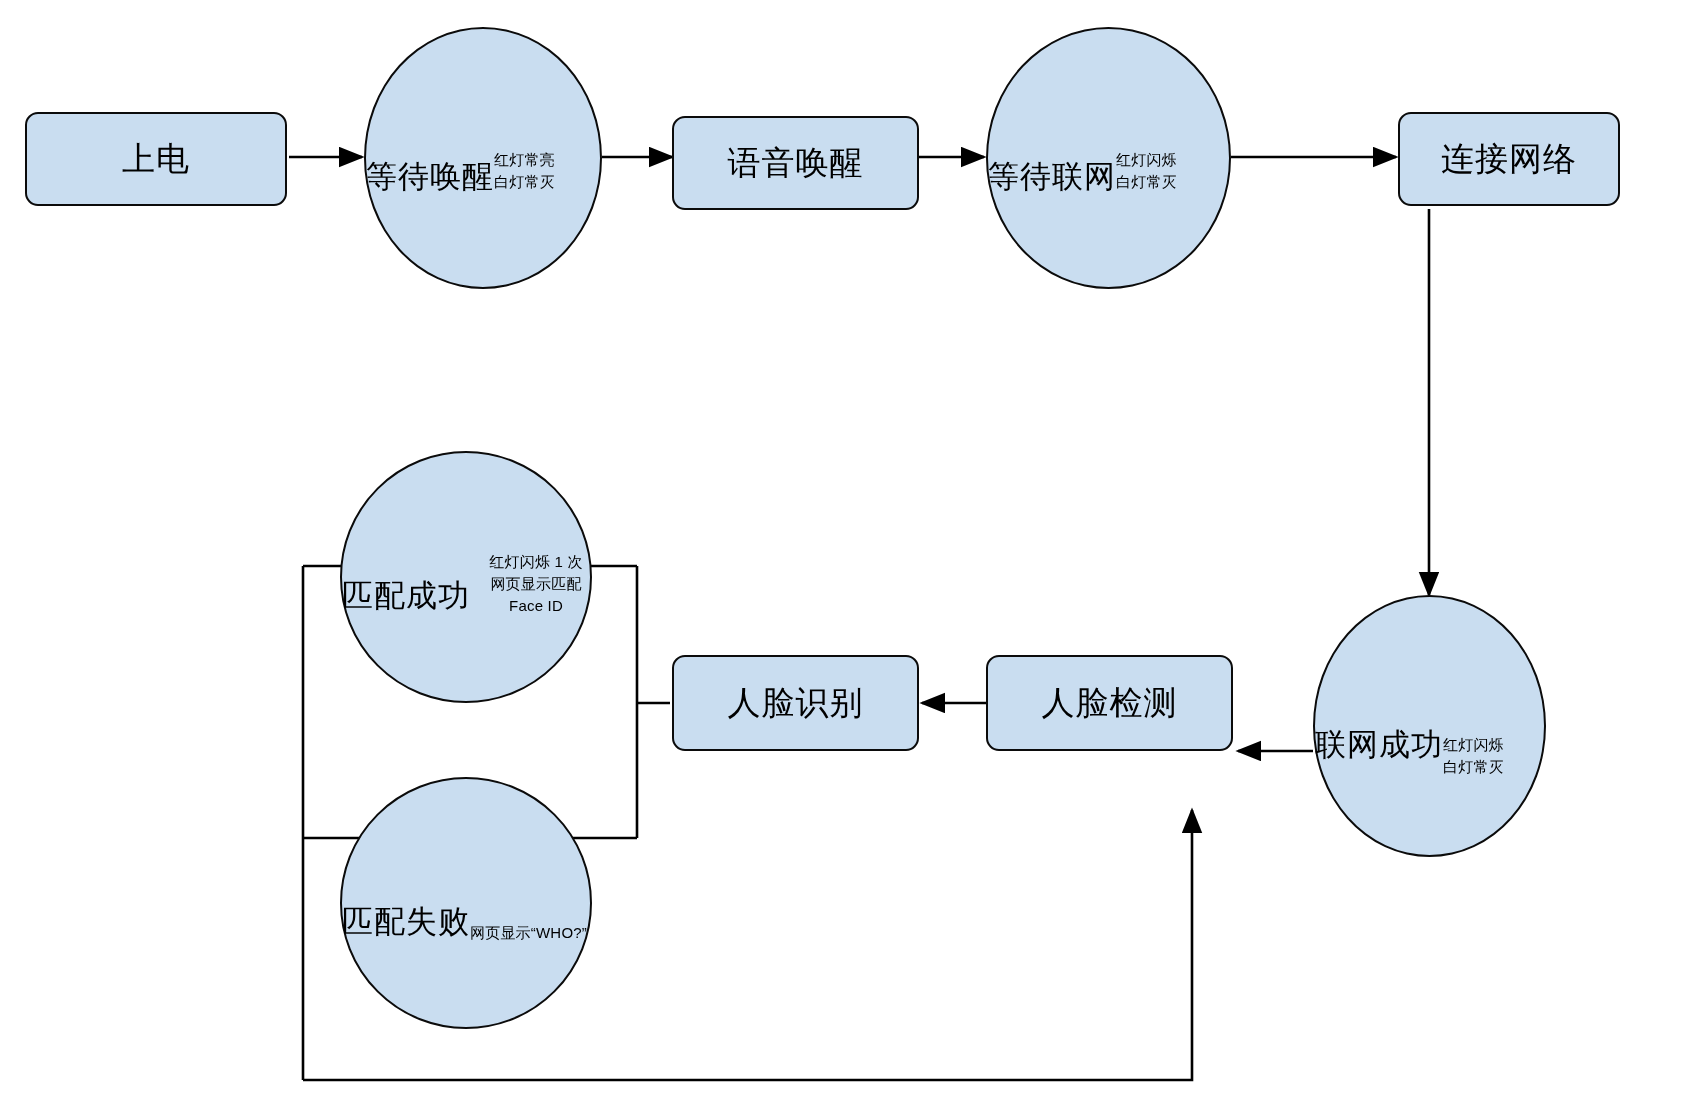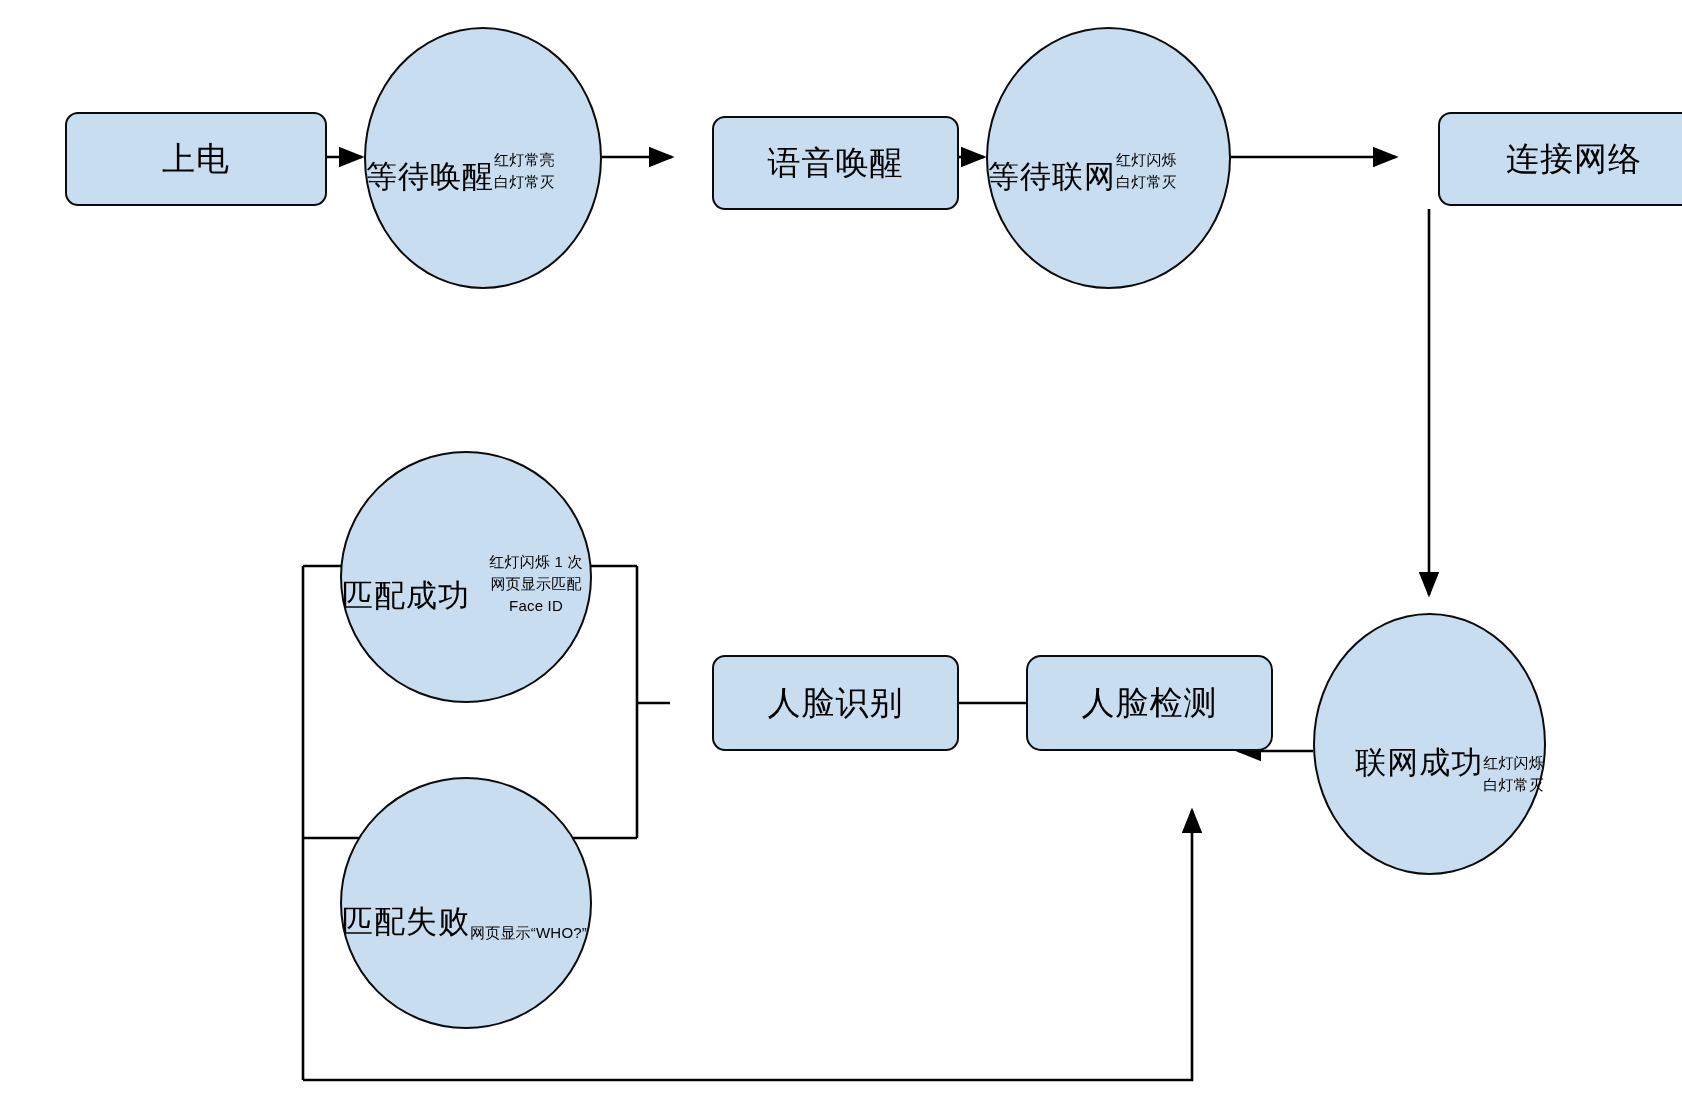--- a/index.html
+++ b/index.html
@@ -27,21 +27,20 @@
     background:#c9ddf0;
     border:2.2px solid #0b0b0b;
     display:flex;
     flex-direction:row;
     align-items:center;
     justify-content:center;
     text-align:center;
   }
   .node.proc{
     border-radius:13px;
-    margin-left:40px;
   }
   .node.state{
     border-radius:50%;
     justify-content:flex-start;
   }
   .node-title{
     font-size:32px;
     line-height:1.1;
     letter-spacing:1px;
     white-space:nowrap;
@@ -109,31 +108,31 @@
   <div class="node proc" style="left:672px;top:116px;width:247px;height:94px;">
     <div class="node-title">语音唤醒</div>
   </div>
 
   <div class="node state" style="left:986px;top:27px;width:245px;height:262px;">
     <div class="node-title">等待联网</div>
     <div class="node-sub">红灯闪烁
 白灯常灭</div>
   </div>
 
-  <div class="node proc" style="left:1398px;top:112px;width:272px;height:94px;">
+  <div class="node proc" style="left:1398px;top:112px;width:222px;height:94px;">
     <div class="node-title">连接网络</div>
   </div>
 
-  <div class="node state low" style="left:1313px;top:613px;width:233px;height:262px;justify-content:flex-end;">
+  <div class="node state low" style="left:1313px;top:595px;width:233px;height:262px;">
     <div class="node-title">联网成功</div>
     <div class="node-sub">红灯闪烁
 白灯常灭</div>
   </div>
 
-  <div class="node proc" style="left:986px;top:655px;width:247px;height:96px;border-radius:15px;">
+  <div class="node proc" style="left:986px;top:655px;width:247px;height:96px;">
     <div class="node-title">人脸检测</div>
   </div>
 
   <div class="node proc" style="left:672px;top:655px;width:247px;height:96px;">
     <div class="node-title">人脸识别</div>
   </div>
 
   <div class="node state tight" style="left:340px;top:451px;width:252px;height:252px;gap:12px;">
     <div class="node-title">匹配成功</div>
     <div class="node-sub">红灯闪烁 1 次

